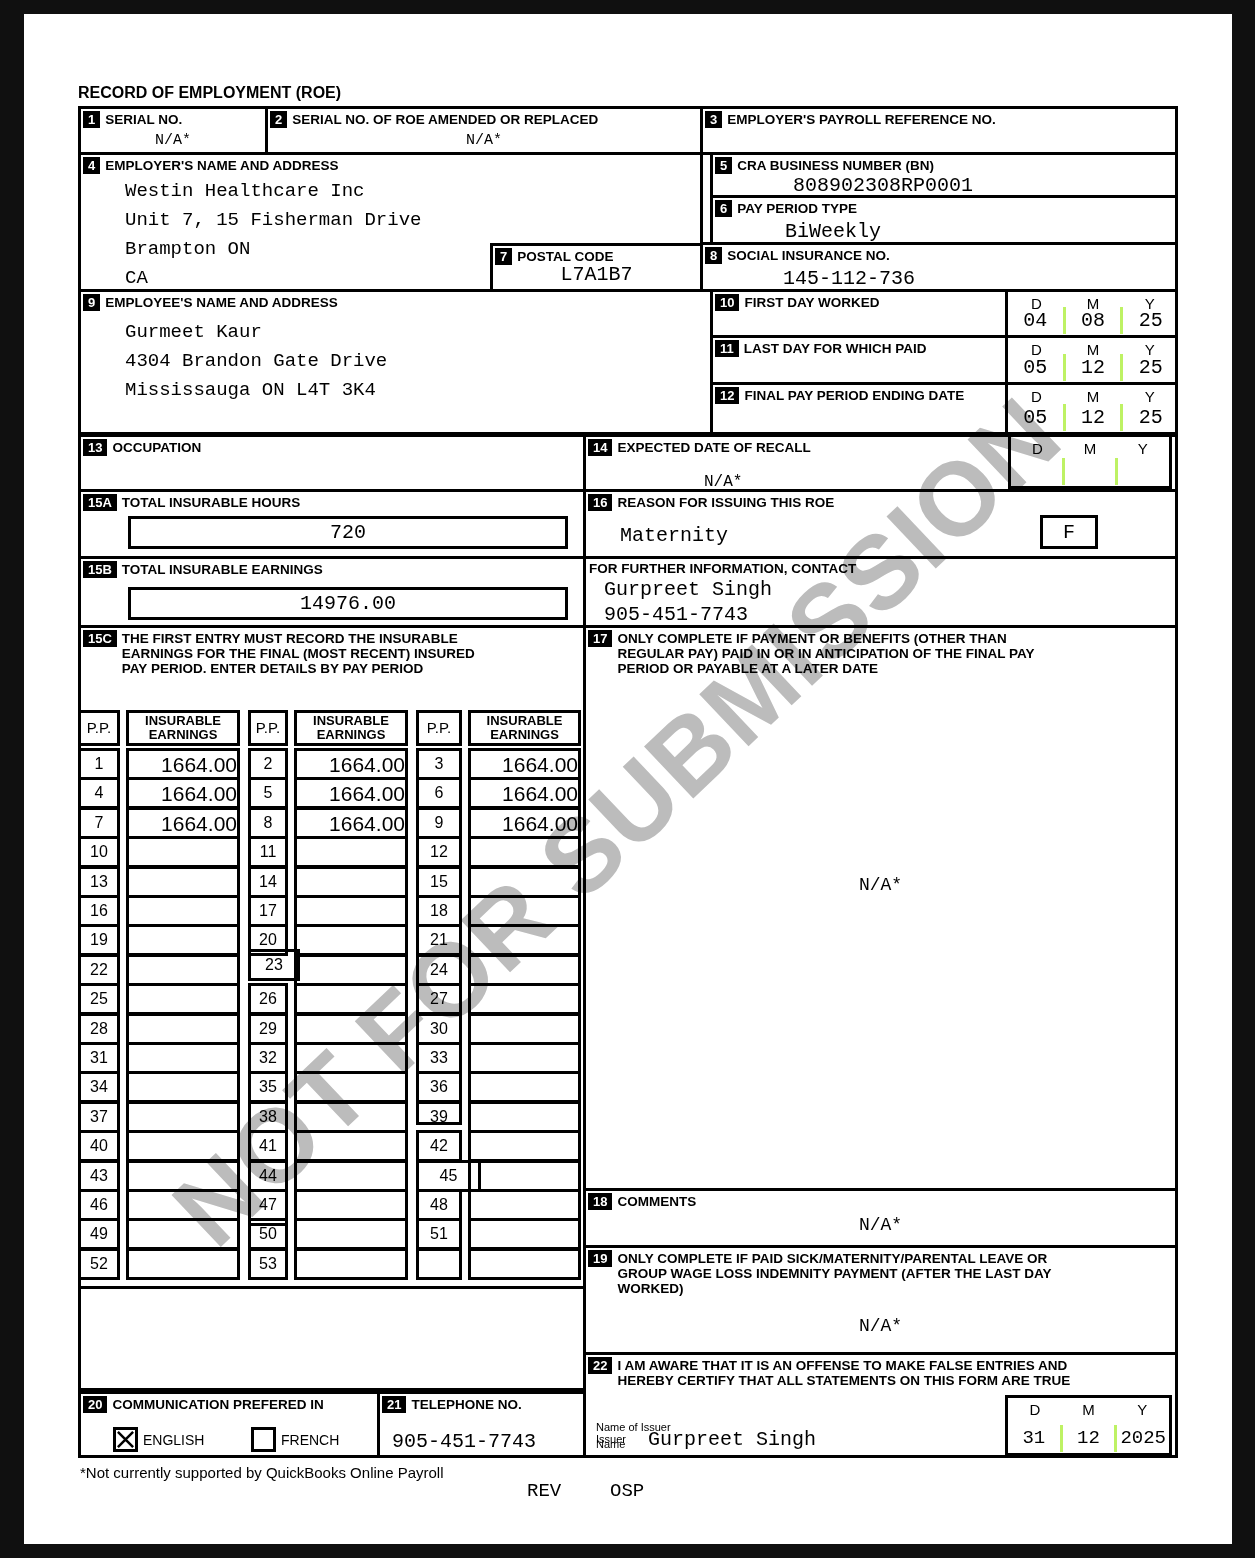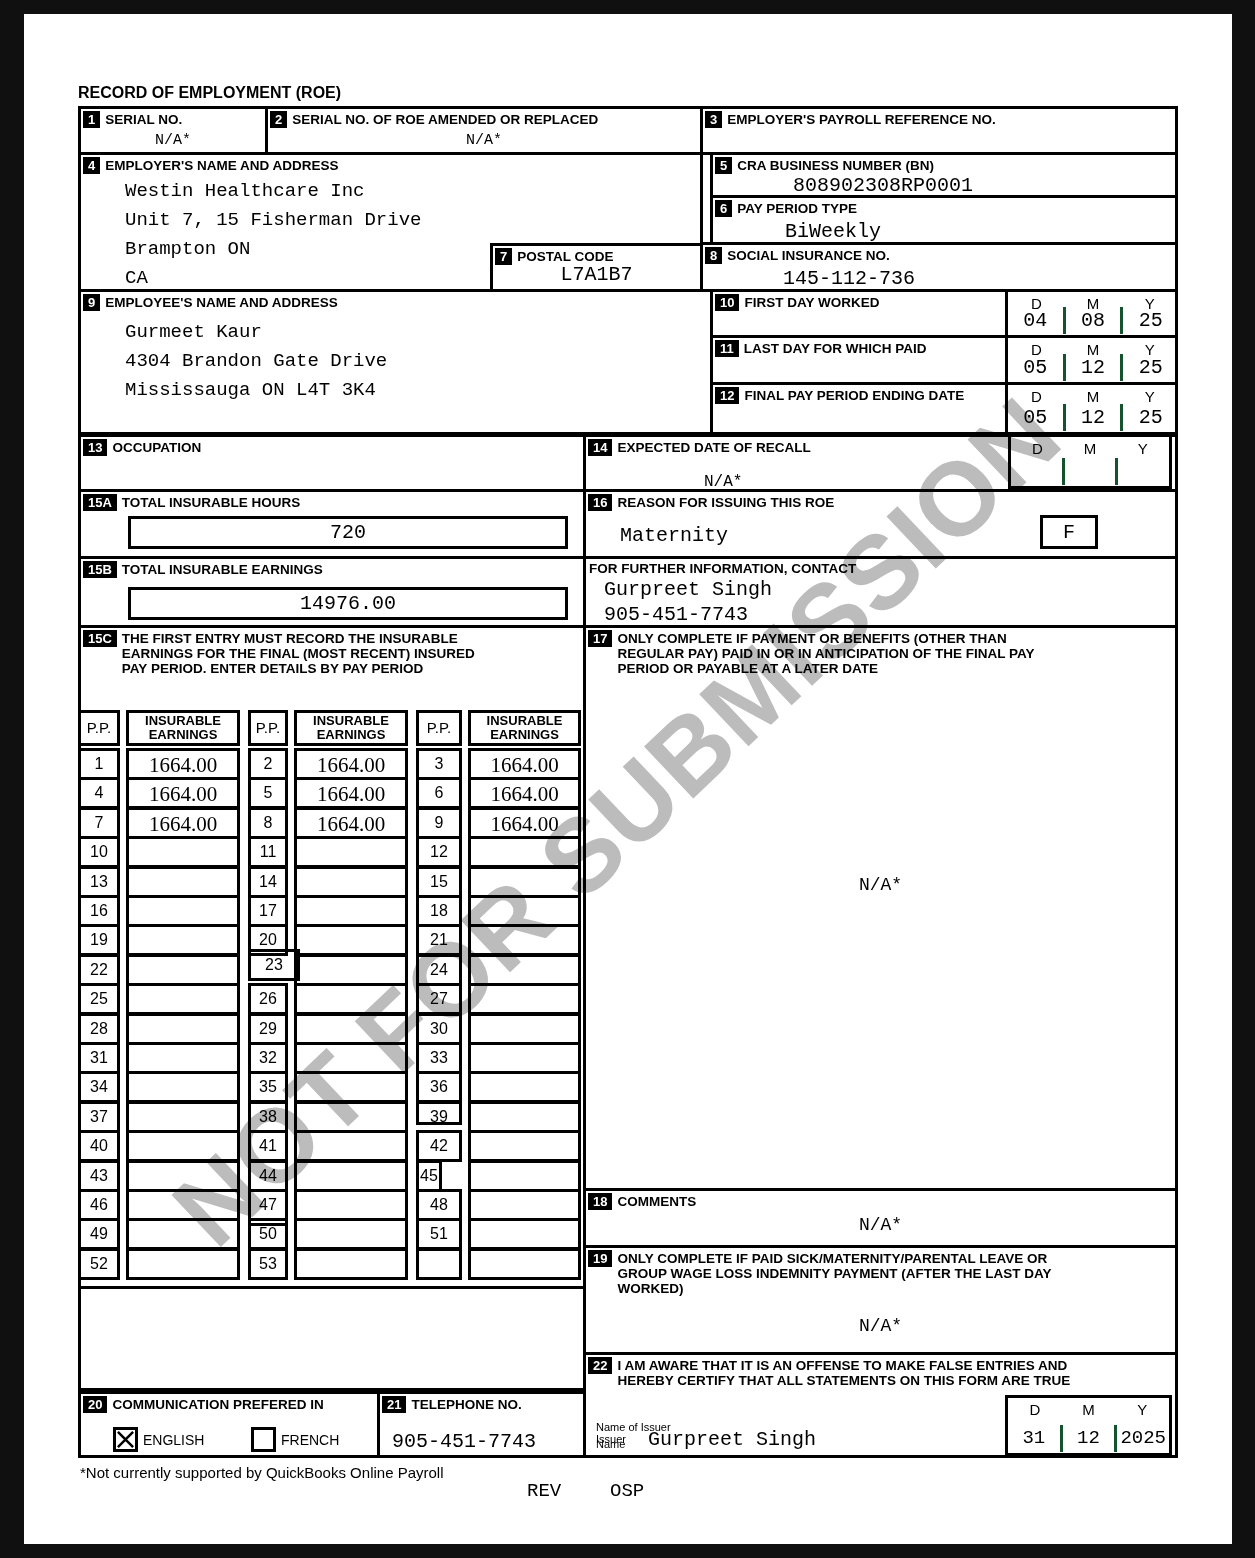--- a/index.html
+++ b/index.html
@@ -14,24 +14,24 @@
   .badge{background:#000;color:#fff;font-weight:bold;font-size:13px;line-height:17px;padding:0 5px;flex:0 0 auto;}
   .lbl{font-weight:bold;font-size:13.5px;line-height:15px;padding-top:1px;}
   .mono{font-family:"Liberation Mono","DejaVu Sans Mono",monospace;}
   .val-c{position:absolute;left:0;right:0;text-align:center;z-index:2;}
   .ibox{position:absolute;border:3px solid #000;box-sizing:border-box;text-align:center;}
   .datebox{position:absolute;top:0;bottom:0;width:170px;border-left:3px solid #000;}
   .dmy-hd{display:flex;padding-top:3px;}
   .dmy-hd span{flex:1;text-align:center;font-size:15px;}
   .dmy-vals{position:absolute;left:0;right:0;bottom:1px;display:flex;font-size:20px;}
   .dmy-vals span{flex:1;text-align:center;height:27px;line-height:27px;}
-  .dmy-vals span + span{border-left:3px solid #14532d;}
+  .dmy-vals span + span{border-left:3px solid #bef264;}
   .tcell{position:absolute;border:3px solid #000;box-sizing:border-box;}
   .tcell.pp{font-size:16px;text-align:center;padding-top:4px;}
-  .tcell.val{font-family:Liberation Serif, serif;font-size:21px;text-align:center;padding-top:2px;}
+  .tcell.val{font-family:Liberation Sans, sans-serif;font-size:21px;text-align:right;padding-top:2px;}
   .tcell.hd{font-weight:bold;font-size:13px;text-align:center;display:flex;flex-direction:column;justify-content:center;line-height:14px;}
   .tcell.hd.hdpp{font-weight:normal;font-size:15px;}
   .cb{position:absolute;width:25px;height:25px;border:3px solid #000;box-sizing:border-box;display:flex;align-items:center;justify-content:center;}
   .addr{position:absolute;font-size:19px;line-height:29px;}
   .smalllbl{font-size:11px;line-height:12px;}
 </style>
 </head>
 <body>
 
 <div class="screen">
@@ -337,21 +337,21 @@
         <div class="tcell pp" style="left: 0px; top: 420.2px; width: 42px; height: 32px;">40</div>
         <div class="tcell val" style="left: 48px; top: 420.2px; width: 114px; height: 32px;"></div>
         <div class="tcell pp" style="left: 170px; top: 420.2px; width: 40px; height: 32px;">41</div>
         <div class="tcell val" style="left: 216px; top: 420.2px; width: 114px; height: 32px;"></div>
         <div class="tcell pp" style="left: 338px; top: 420.2px; width: 46px; height: 32px;">42</div>
         <div class="tcell val" style="left: 390px; top: 420.2px; width: 113px; height: 32px;"></div>
         <div class="tcell pp" style="left: 0px; top: 449.6px; width: 42px; height: 32px;">43</div>
         <div class="tcell val" style="left: 48px; top: 449.6px; width: 114px; height: 32px;"></div>
         <div class="tcell pp" style="left: 170px; top: 449.6px; width: 40px; height: 32px;">44</div>
         <div class="tcell val" style="left: 216px; top: 449.6px; width: 114px; height: 32px;"></div>
-        <div class="tcell pp" style="left: 338px; top: 449.6px; width: 26px; height: 32px;">45</div>
+        <div class="tcell pp" style="left: 338px; top: 449.6px; width: 65px; height: 32px;">45</div>
         <div class="tcell val" style="left: 390px; top: 449.6px; width: 113px; height: 32px;"></div>
         <div class="tcell pp" style="left: 0px; top: 479px; width: 42px; height: 32px;">46</div>
         <div class="tcell val" style="left: 48px; top: 479px; width: 114px; height: 32px;"></div>
         <div class="tcell pp" style="left: 170px; top: 479px; width: 40px; height: 37px;">47</div>
         <div class="tcell val" style="left: 216px; top: 479px; width: 114px; height: 32px;"></div>
         <div class="tcell pp" style="left: 338px; top: 479px; width: 46px; height: 32px;">48</div>
         <div class="tcell val" style="left: 390px; top: 479px; width: 113px; height: 32px;"></div>
         <div class="tcell pp" style="left: 0px; top: 508.4px; width: 42px; height: 32px;">49</div>
         <div class="tcell val" style="left: 48px; top: 508.4px; width: 114px; height: 32px;"></div>
         <div class="tcell pp" style="left: 170px; top: 508.4px; width: 40px; height: 32px;">50</div>

